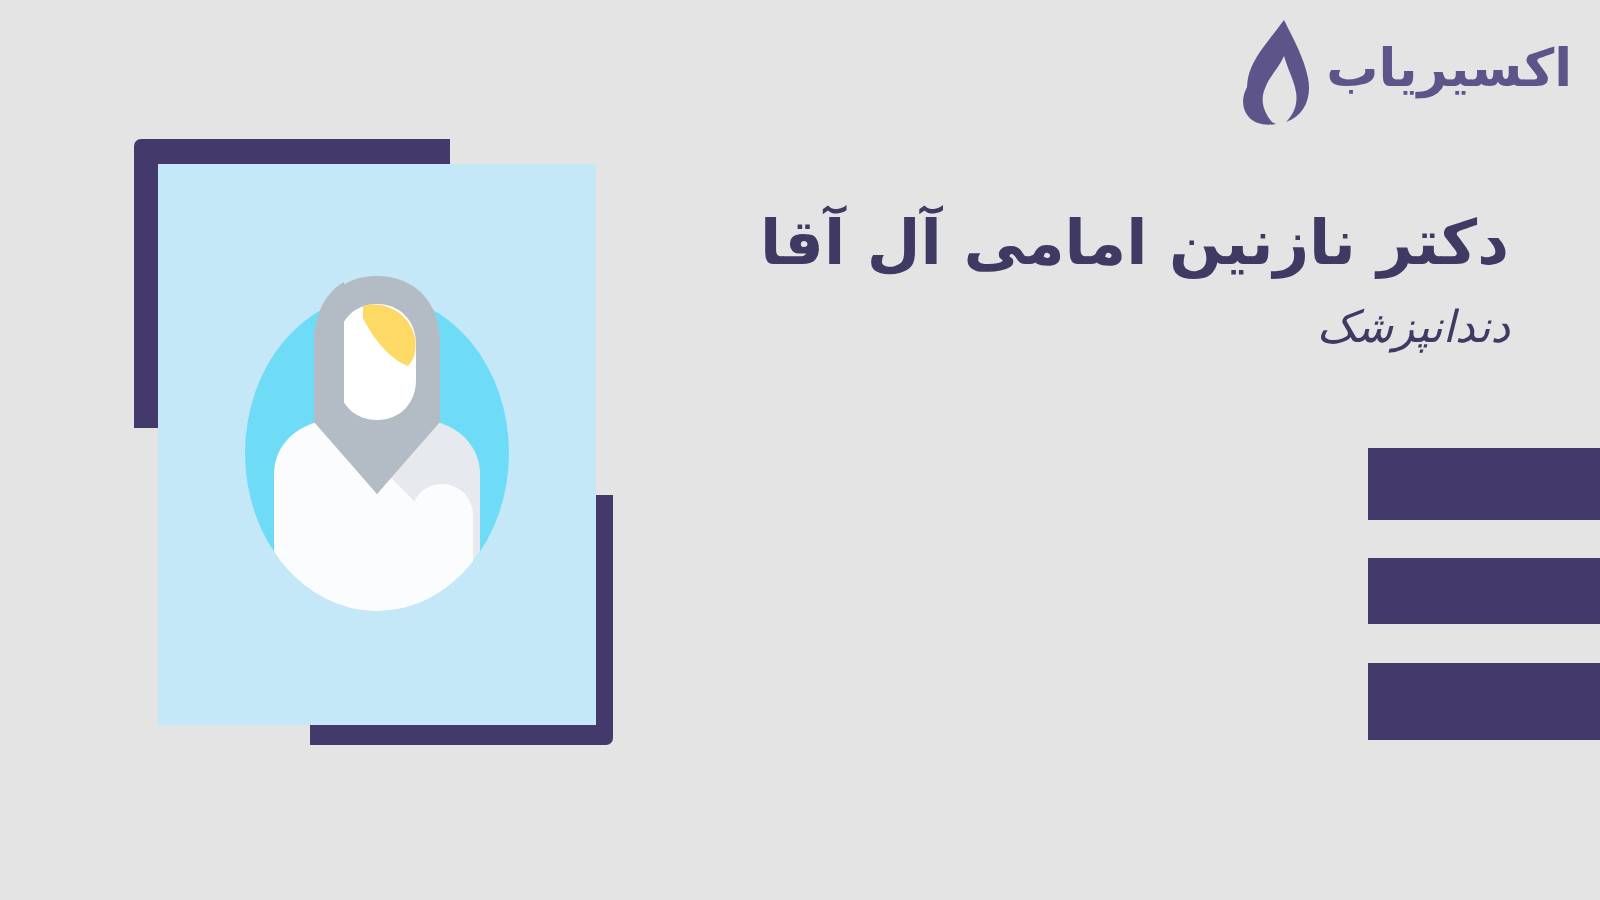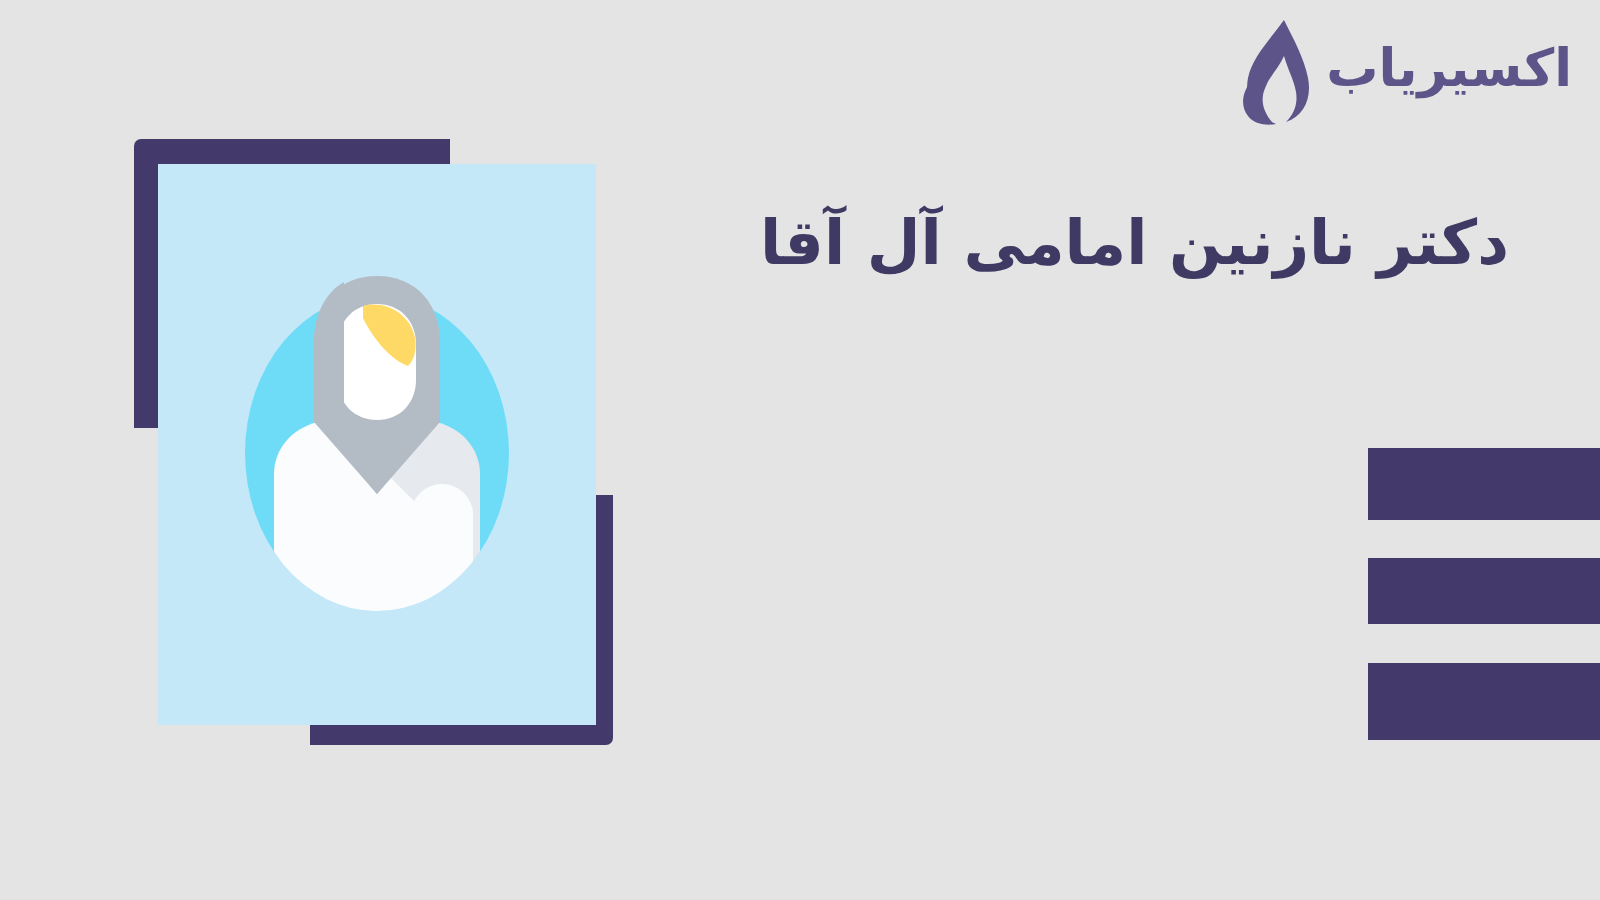--- a/index.html
+++ b/index.html
@@ -77,20 +77,21 @@
                C24 92 22 80 28 68 C32 58 42 48 46 38
                C50 52 56 62 58 74 C60 86 56 96 48 104
                C66 98 74 80 70 60 C66 40 56 22 46 2 Z" fill="#5d5489"></path>
       <path d="M14 62 C4 74 2 88 10 98 C16 106 28 108 38 106
                C24 100 16 90 16 80 C16 74 14 68 14 62 Z" fill="#5d5489"></path>
     </svg>
   </div>
 
   <div class="headline">
     <h1 class="doctor-name">دکتر نازنین امامی آل آقا</h1>
+    <p class="doctor-specialty">دندانپزشک</p>
   </div>
 
   <div class="bar bar-1"></div>
   <div class="bar bar-2"></div>
   <div class="bar bar-3"></div>
 
   <div class="avatar-wrap">
 
     <div class="sq-back"></div>
     <div class="sq-front"></div>

